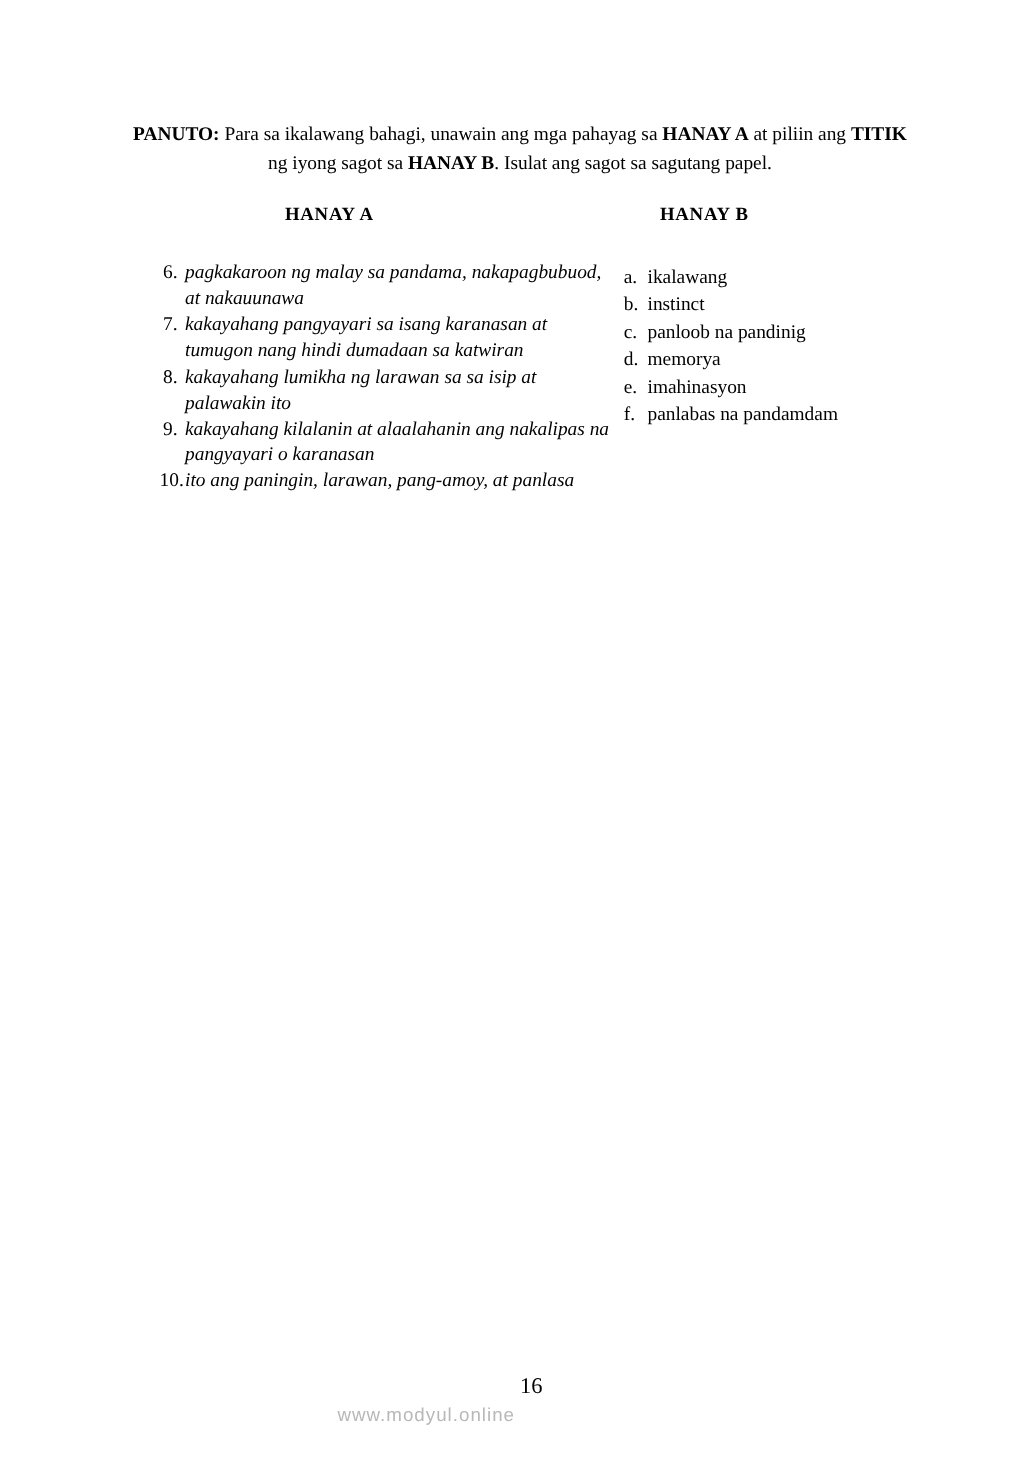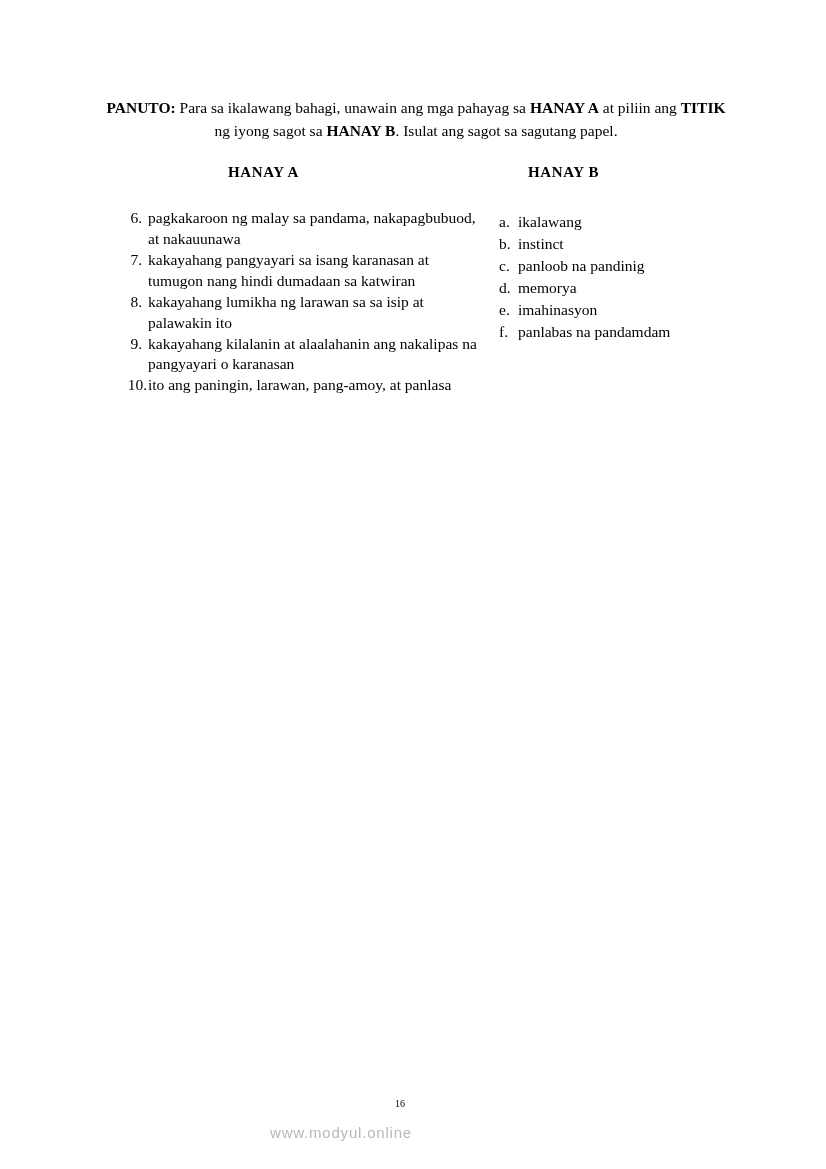--- a/index.html
+++ b/index.html
@@ -71,20 +71,21 @@
     flex: 0 0 30px;
     text-align: right;
     padding-right: 6px;
     box-sizing: border-box;
   }
   .item-num.wide {
     padding-right: 1px;
   }
   .item-text {
     flex: 1 1 auto;
+    font-style: italic;
   }
 
   .hanay-b {
     position: absolute;
     left: 499px;
     top: 212px;
     width: 260px;
     font-size: 15.5px;
     line-height: 1.35;
   }
@@ -101,21 +102,22 @@
   .item-btext {
     flex: 1 1 auto;
   }
 
   .page-number {
     position: absolute;
     left: 0;
     top: 1098px;
     width: 800px;
     text-align: center;
-    font-size: 10px;
+    font-size: 18px;
+    padding-left: 25px;
   }
 
   .watermark {
     position: absolute;
     left: 0;
     top: 1124px;
     width: 682px;
     text-align: center;
     font-size: 15px;
     font-family: "Liberation Sans", sans-serif;

